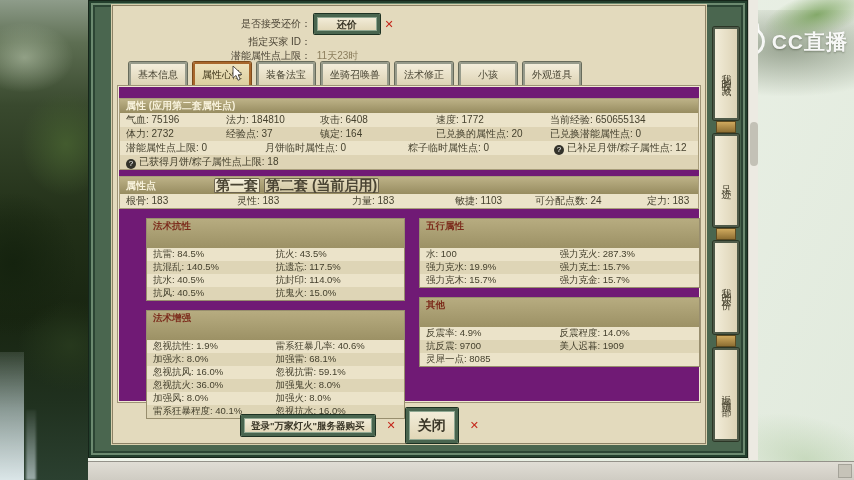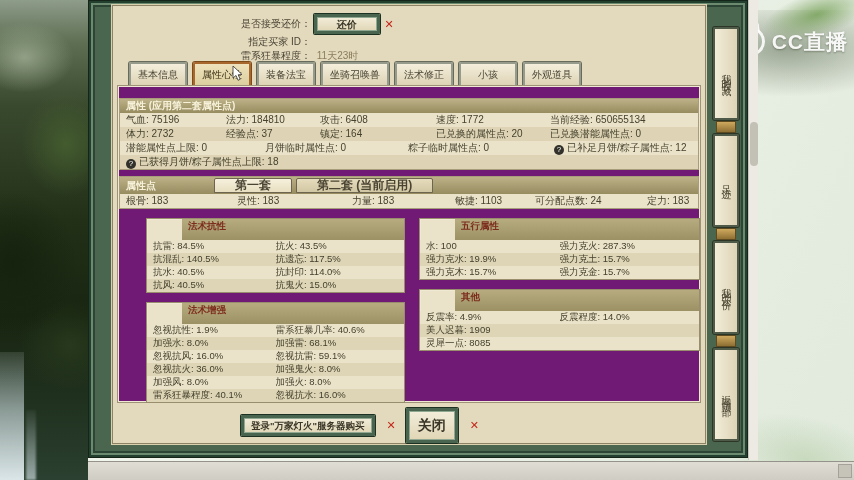--- a/index.html
+++ b/index.html
@@ -77,30 +77,30 @@
     color:#f7f1da; font-size:10px; font-weight:bold; padding:0 6px; }
   .stat-row { display:flex; align-items:center; height:14px; padding:0 6px; font-size:10px; color:#46422f; background:#ebe3c9; }
   .stat-row.alt { background:#ded4b5; }
   .stat-cell { white-space:nowrap; overflow:hidden; }
   .qicon { display:inline-block; width:10px; height:10px; border-radius:50%; background:#33322a; color:#fff;
     font-size:8px; line-height:10px; text-align:center; margin-right:3px; vertical-align:-1px; cursor:pointer; }
 
   .attr-points { margin:6px 1px 0 1px; border:1px solid #a89d7b; background:#e9e1c6; }
   .attr-points .sec-h { height:17px; }
   .ap-title { width:88px; }
-  .subtab { height:15px; padding:0 20px; font-size:12px; line-height:13px; margin-right:4px;
+  .subtab { height:15px; padding:0 1px; font-size:14px; line-height:13px; margin-right:4px;
     background:linear-gradient(#e5dcbd,#d2c7a3); border:1px solid #6e6550; color:#4a4433; cursor:pointer; border-radius:2px 2px 0 0; }
   .subtab.active { background:linear-gradient(#f6f0dd,#e8dfc0); font-weight:bold; }
 
   .boxes { display:flex; gap:14px; margin:9px 0 0 28px; }
   .bcol-left { width:260px; }
   .bcol-right { width:282px; }
   .box { border:1px solid #988e6e; box-shadow:0 0 0 1px #efe8d2 inset; margin-bottom:9px; background:#ebe3c9; }
-  .box-h { height:21px; background:linear-gradient(#b7ac80,#9c9165); color:#7c2c1c; font-size:9.5px;
-    font-weight:bold; padding:0 6px; line-height:13px;margin-left:35px; }
+  .box-h { height:29px; background:linear-gradient(#b7ac80,#9c9165); color:#7c2c1c; font-size:9.5px;
+    font-weight:bold; padding:0 6px; line-height:13px; }
   .box-row { display:flex; height:13px; align-items:flex-end; padding:0 6px; font-size:9.5px; color:#45412e; background:#ebe3c9; }
   .box-row.alt { background:#ded5b6; }
   .box-cell { width:50%; white-space:nowrap; overflow:hidden; }
 
   .footer { position:absolute; top:402px; left:128px; display:flex; align-items:center; gap:10px; }
   .btn-login { height:21px; padding:0 7px; font-size:9.5px; line-height:15px; }
   .btn-close { width:52px; height:35px; font-size:14px; line-height:15px; }
 
   
   .side-nav { position:absolute; top:26px; right:5px; width:32px; display:flex; flex-direction:column; align-items:center; }
@@ -143,21 +143,21 @@
       <div class="sale-row" style="top:8px;">
         <span class="sale-label">是否接受还价：</span>
         <button class="stone-btn btn-counter">还价</button>
         <span class="red-x">✕</span>
       </div>
       <div class="sale-row" style="top:29px;">
         <span class="sale-label">指定买家 ID：</span>
         <span class="sale-val"></span>
       </div>
       <div class="sale-row" style="top:43px;">
-        <span class="sale-label">雷系狂暴程度：</span>
+        <span class="sale-label">潜能属性点上限：</span>
         <span class="sale-val">11天23时</span>
       </div>
 
       <div class="tab-row" id="tabRow">
           <div class="tab">基本信息</div>
           <div class="tab active">属性心性<span class="cursor-icon"><svg width="13" height="16" viewBox="0 0 13 16">
                 <path d="M3 0 L3 12 L6 9.5 L8 14.3 L10.2 13.3 L8.2 8.8 L12 8.5 Z" fill="#ffffff" stroke="#45423a" stroke-width="0.9"></path>
               </svg></span></div>
           <div class="tab">装备法宝</div>
           <div class="tab">坐骑召唤兽</div>
@@ -281,20 +281,21 @@
                   <span class="box-cell">强力克金: 15.7%</span>
                 </div>
               </div>
               <div class="box">
                 <div class="box-h">其他</div>
                 <div class="box-row">
                   <span class="box-cell">反震率: 4.9%</span>
                   <span class="box-cell">反震程度: 14.0%</span>
                 </div>
                 <div class="box-row alt">
+                  <span class="box-cell">抗反震: 9700</span>
                   <span class="box-cell">美人迟暮: 1909</span>
                 </div>
                 <div class="box-row">
                   <span class="box-cell">灵犀一点: 8085</span>
                   <span class="box-cell"></span>
                 </div>
               </div>
             </div>
         </div>
       </div>

